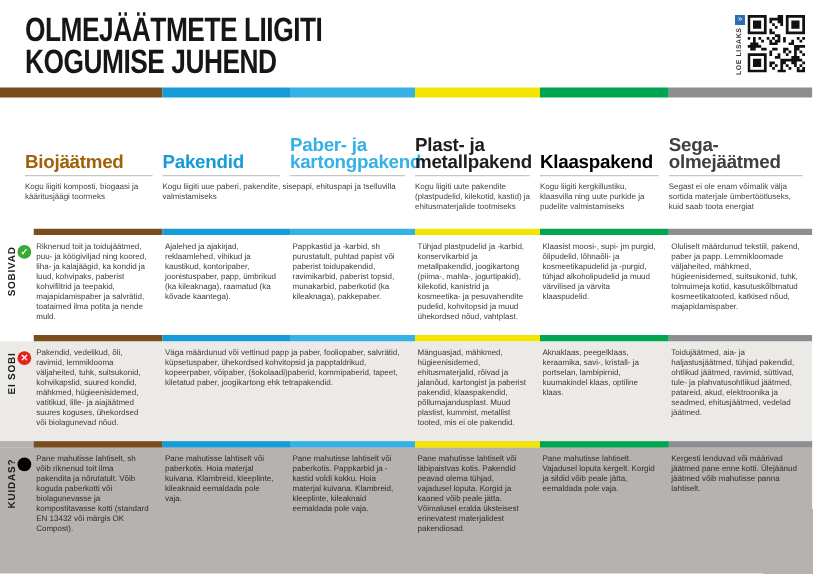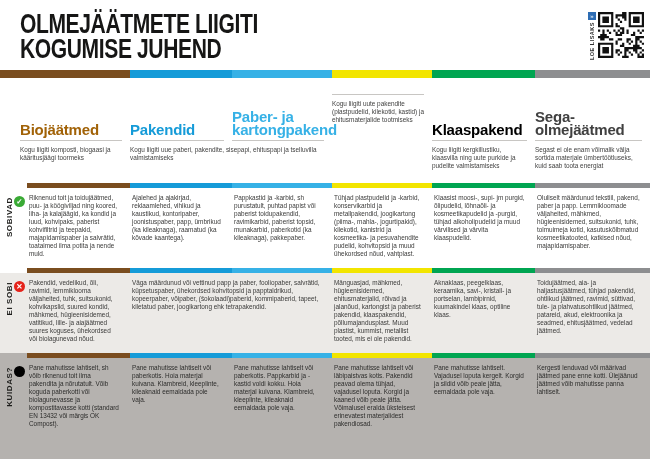--- a/index.html
+++ b/index.html
@@ -98,20 +98,21 @@
           <div class="rule"></div>
         </div>
         <div class="ph pw3">
           <h2 style="color: rgb(54, 177, 230);">Paber- ja kartongpakend</h2>
           <div class="rule"></div>
         </div>
       </div>
       <p>Kogu liigiti uue paberi, pakendite, sisepapi, ehituspapi ja tselluvilla valmistamiseks</p>
     </div>
     <div class="hcol hw4">
+      <h2 style="color: rgb(29, 29, 27);">Plast- ja metallpakend</h2>
       <div class="rule"></div>
       <p>Kogu liigiti uute pakendite (plastpudelid, kilekotid, kastid) ja ehitusmaterjalide tootmiseks</p>
     </div>
     <div class="hcol hw5">
       <h2 style="color: #000000;">Klaaspakend</h2>
       <div class="rule"></div>
       <p>Kogu liigiti kergkillustiku, klaasvilla ning uute purkide ja pudelite valmistamiseks</p>
     </div>
     <div class="hcol hw6">
       <h2 style="color: #404040;">Sega- olmejäätmed</h2>

